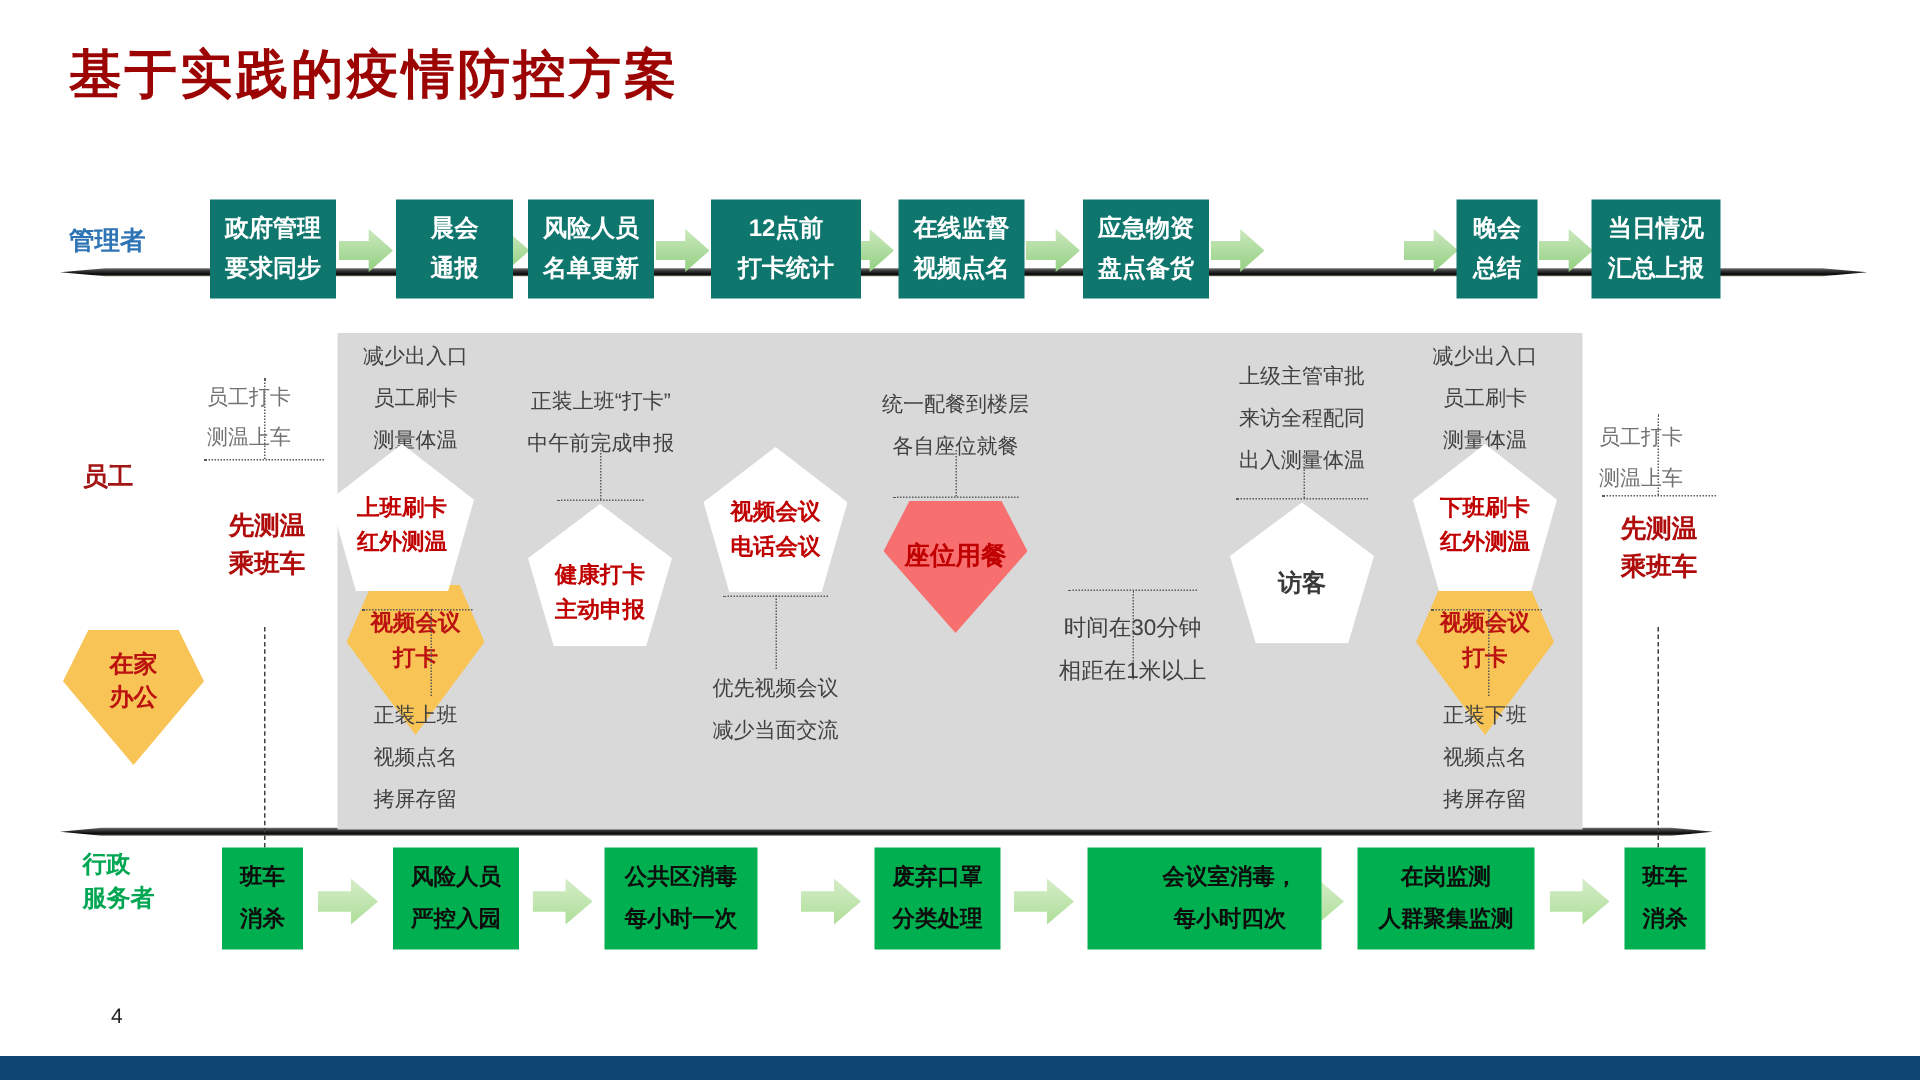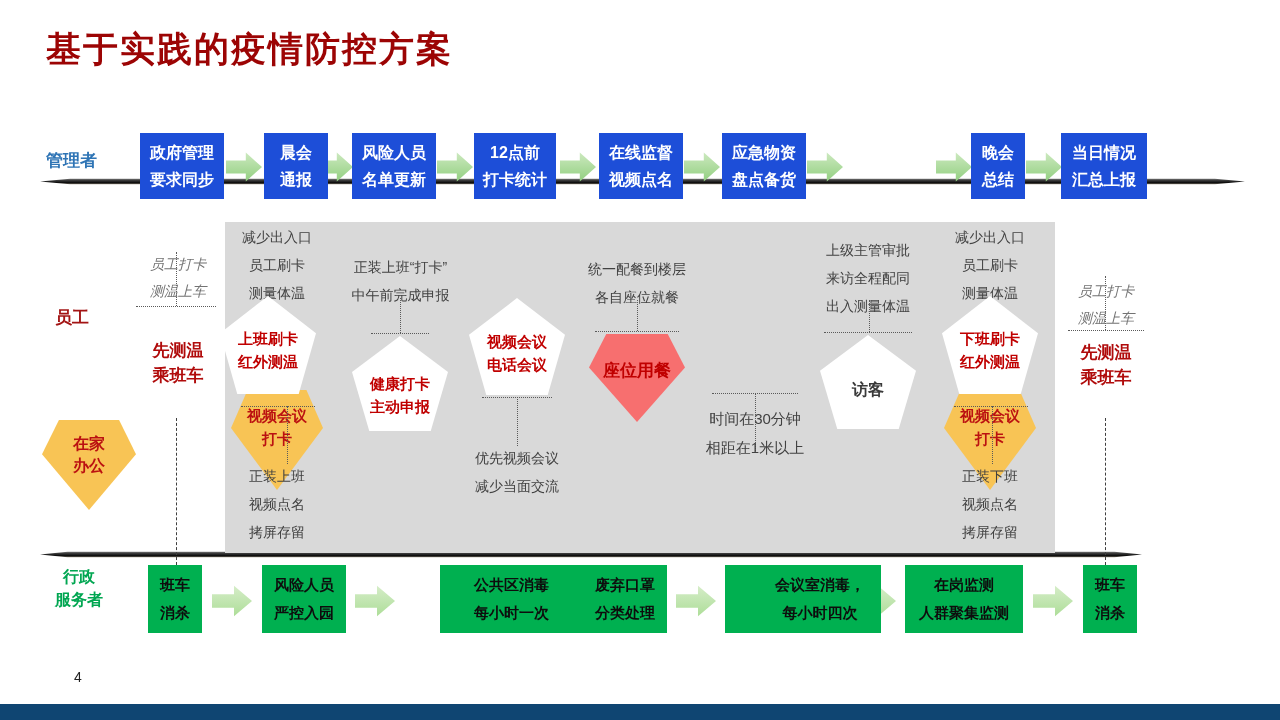--- a/index.html
+++ b/index.html
@@ -1,19 +1,19 @@
 <!DOCTYPE html>
 <html><head>
 <meta charset="utf-8">
 <style>
   html,body{margin:0;padding:0;background:#fff;}
   .slide{position:relative;width:1280px;height:720px;background:#ffffff;overflow:hidden;
          font-family:"Liberation Sans","DejaVu Sans",sans-serif;}
   .abs{position:absolute;}
-  .pre{white-space:pre-line;text-align:center;}
+  .pre{white-space:pre-line;}
 
   
   .title{left:46px;top:26px;font-family:"Liberation Serif","DejaVu Serif",serif;
          font-size:35px;font-weight:bold;color:#9c0404;letter-spacing:2px;}
 
   
   .lbl-manager{left:46px;top:149px;font-size:17px;font-weight:bold;color:#2e74b5;}
   .lbl-employee{left:55px;top:306px;font-size:17px;font-weight:bold;color:#a31414;}
   .lbl-admin{left:55px;top:565px;font-size:16px;font-weight:bold;color:#00a651;line-height:23px;}
 
@@ -21,29 +21,29 @@
   .lane-line{height:7px;background:linear-gradient(180deg,#8f8f8f 0%,#3a3a3a 35%,#070707 70%,#c9bda7 100%);
              clip-path:polygon(0% 50%,2.5% 12%,97.5% 12%,100% 50%,97.5% 88%,2.5% 88%);}
   .line1{left:40px;top:178px;width:1205px;}
   .line2{left:40px;top:551px;width:1102px;}
 
   
   .panel{left:225px;top:222px;width:830px;height:331px;background:#d9d9d9;}
 
   
   .bbox{display:flex;align-items:center;justify-content:center;text-align:center;
-        background:#1d4ed8;color:#ffffff;font-size:16px;font-weight:bold;line-height:27px;
+        background:#0f766e;color:#ffffff;font-size:16px;font-weight:bold;line-height:27px;
         top:133px;height:66px;}
   .gbox{display:flex;align-items:center;justify-content:center;text-align:center;
         background:#00b050;color:#0d0d0d;font-size:15px;font-weight:bold;line-height:28px;
         top:565px;height:68px;}
-  .m0{left:140px;width:84px;} .m1{left:264px;width:64px;} .m2{left:352px;width:84px;}
-  .m3{left:474px;width:82px;} .m4{left:599px;width:84px;} .m5{left:722px;width:84px;}
+  .m0{left:140px;width:84px;} .m1{left:264px;width:78px;} .m2{left:352px;width:84px;}
+  .m3{left:474px;width:100px;} .m4{left:599px;width:84px;} .m5{left:722px;width:84px;}
   .m6{left:845px;width:88px;} .m7{left:971px;width:54px;} .m8{left:1061px;width:86px;}
-  .b0{left:148px;width:54px;} .b1{left:262px;width:84px;} .b2{left:403px;width:143px;margin-left:37px;}
+  .b0{left:148px;width:54px;} .b1{left:262px;width:84px;} .b2{left:403px;width:102px;}
   .b3{left:583px;width:84px;} .b4{left:725px;width:122px;padding-left:34px;} .b5{left:905px;width:118px;}
   .b6{left:1083px;width:54px;}
 
   
   .arrow{clip-path:polygon(0% 30%,55% 30%,55% 5%,100% 50%,55% 95%,55% 70%,0% 70%);}
   .arr-t{top:151px;width:36px;height:32px;background:linear-gradient(180deg,#cfeac2,#8fce7d);}
   .arr-b{top:584px;width:40px;height:34px;background:linear-gradient(180deg,#d8eecb,#abdd96);}
   .at0{left:226px;} .at1{left:317px;} .at2{left:437px;} .at3{left:560px;}
   .at4{left:684px;} .at5{left:807px;} .at6{left:936px;} .at7{left:1026px;}
   .ab0{left:212px;} .ab1{left:355px;} .ab2{left:534px;} .ab3{left:676px;}
@@ -65,21 +65,21 @@
   .pp-dining{left:589px;top:334px;width:96px;height:88px;padding-bottom:16px;box-sizing:border-box;}
   .pp-room{left:707px;top:298px;width:96px;height:94px;padding-top:12px;box-sizing:border-box;}
   .pp-visitor{left:820px;top:335px;width:96px;height:94px;padding-top:14px;box-sizing:border-box;}
   .pp-checkout{left:942px;top:296px;width:96px;height:98px;padding-top:10px;box-sizing:border-box;}
   .pp-video2{left:944px;top:390px;width:92px;height:100px;padding-bottom:26px;box-sizing:border-box;}
   .pp-home{left:42px;top:420px;width:94px;height:90px;padding-bottom:20px;box-sizing:border-box;
            font-size:16px;line-height:22px;}
 
   
   .note{font-size:14px;line-height:28px;color:#414141;text-align:center;}
-  .note-lt{font-size:14px;line-height:27px;color:#737373;font-style:italic;}
+  .note-lt{font-size:14px;line-height:27px;color:#737373;}
   .note-red{font-size:17px;line-height:25px;color:#b00b0b;font-weight:bold;text-align:center;}
   .n-left-top{left:138px;top:251px;width:80px;}
   .n-left-red{left:130px;top:338px;width:96px;}
   .n-a-top{left:212px;top:223px;width:130px;}
   .n-a-bot{left:212px;top:462px;width:130px;}
   .n-b-top{left:328px;top:253px;width:145px;}
   .n-c-bot{left:447px;top:444px;width:140px;}
   .n-d-top{left:567px;top:255px;width:140px;}
   .n-e-bot{left:686px;top:404px;width:138px;font-size:15px;line-height:29px;}
   .n-f-top{left:798px;top:236px;width:140px;}

